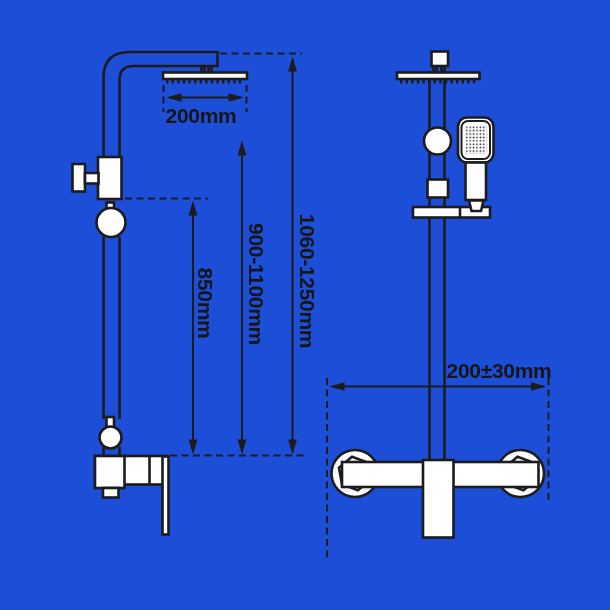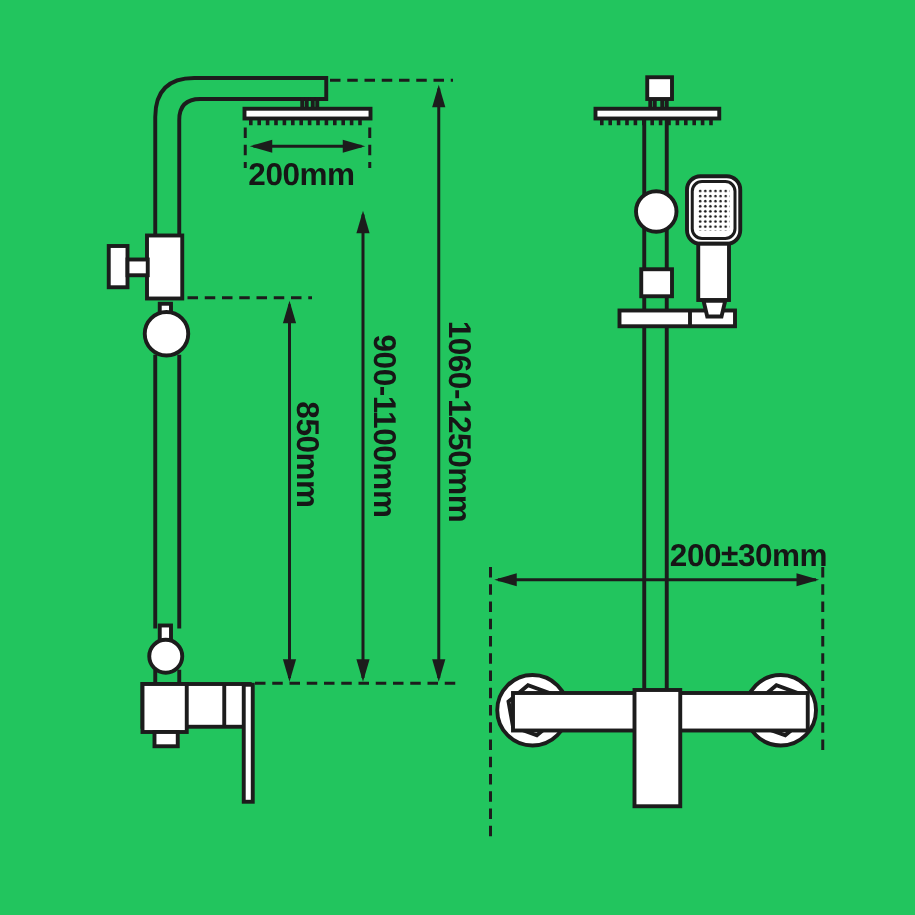--- a/index.html
+++ b/index.html
@@ -1,16 +1,16 @@
 <!DOCTYPE html>
 <html><head>
 <meta charset="utf-8">
 <style>
   html,body { margin:0; padding:0; background:#ffffff; }
-  .stage { width:610px; height:610px; background:#22c55e; position:relative; overflow:hidden; }
+  .stage { width:610px; height:610px; background:#1d4ed8; position:relative; overflow:hidden; }
   svg { display:block; }
   
   .o  { fill:none; stroke:#1c1c1c; stroke-width:2.6; }
   .w  { fill:#ffffff; stroke:#1c1c1c; stroke-width:2.6; }
   .n  { fill:none; stroke:#1c1c1c; stroke-width:2; }
   .d  { fill:none; stroke:#1c1c1c; stroke-width:2; stroke-dasharray:7 4.5; }
   .dim{ fill:none; stroke:#1c1c1c; stroke-width:2; }
   .tick{ fill:none; stroke:#1c1c1c; stroke-width:4; stroke-dasharray:2.4 3.2; }
   .ah { fill:#1c1c1c; stroke:none; }
   .lbl{ font-family:"Liberation Sans", sans-serif; font-size:21px; font-weight:700;

